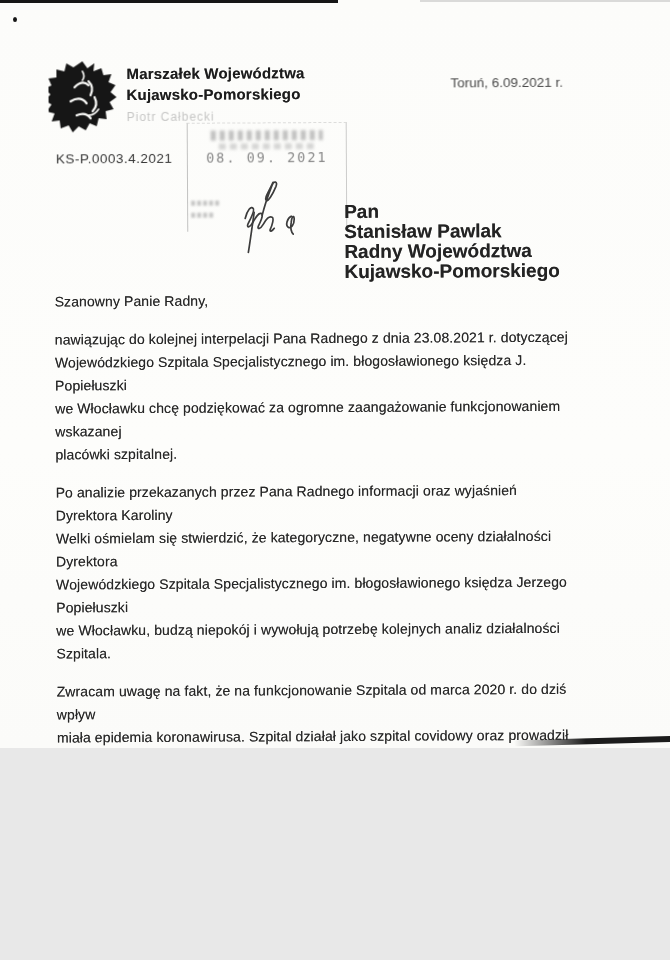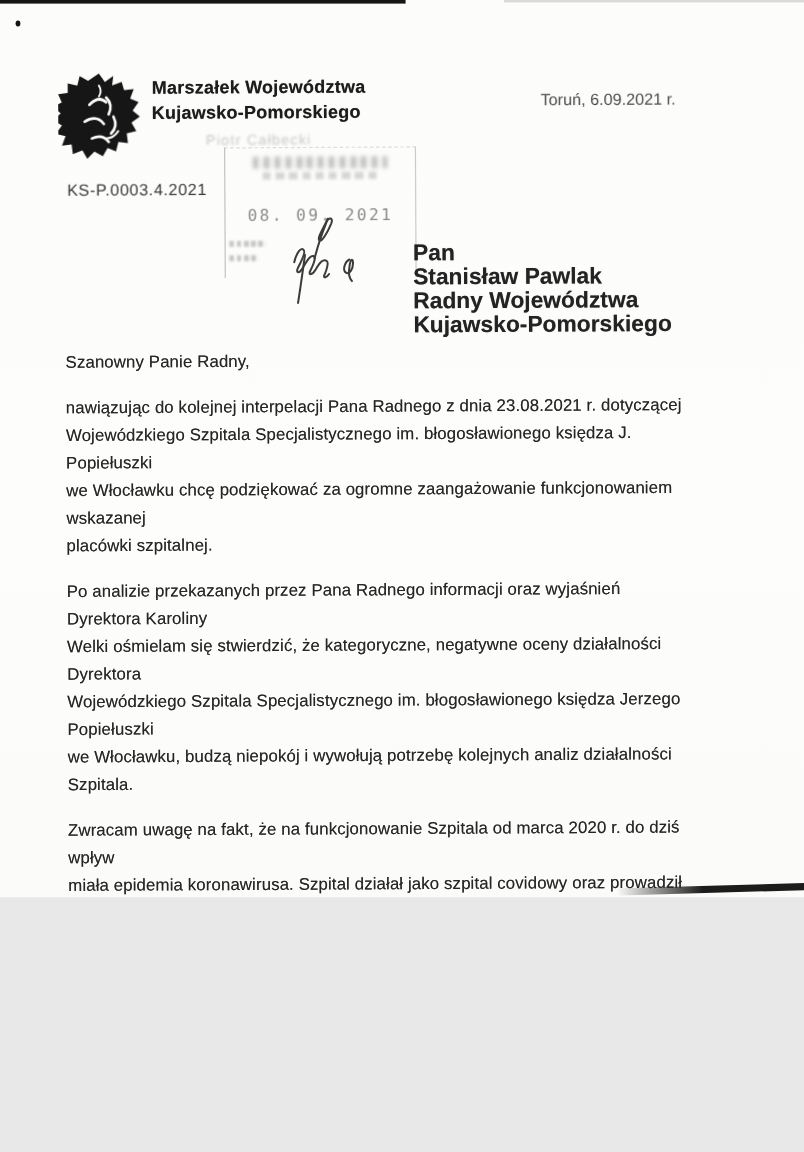--- a/index.html
+++ b/index.html
@@ -16,36 +16,36 @@
   .ink-dot{position:absolute;left:13px;top:17px;width:4px;height:5px;background:#151515;border-radius:50%;}
   .edge-bottom-streak{position:absolute;bottom:4px;right:-4px;width:160px;height:6px;
     background:linear-gradient(90deg,rgba(20,20,20,0) 0%,#1c1c1c 45%);
     transform:rotate(-1.6deg);border-radius:3px;}
 
   
   .coat{position:absolute;left:50px;top:56px;filter:blur(.3px);}
   .sender{position:absolute;left:128px;top:62px;}
   .sender-line{font-size:15px;font-weight:700;line-height:21px;color:#1c1c1c;letter-spacing:.2px;
     text-shadow:0 0 .6px rgba(20,20,20,.6);}
-  .sender-name{margin-top:5px;font-size:12px;color:#8f8f8f;opacity:.5;filter:blur(.7px);letter-spacing:1px;margin-left:45px;}
+  .sender-name{margin-top:5px;font-size:12px;color:#8f8f8f;opacity:.5;filter:blur(.7px);letter-spacing:1px;}
   .place-date{position:absolute;left:452px;top:76px;font-size:13.5px;color:#4a4a4a;filter:blur(.2px);}
   .ref{position:absolute;left:57px;top:150px;font-size:13.5px;color:#383838;letter-spacing:.5px;filter:blur(.2px);text-align:center;}
 
   
   .stamp{position:absolute;left:188px;top:122px;width:158px;height:108px;
     border-left:1px solid rgba(125,125,125,.45);
     border-right:1px solid rgba(125,125,125,.38);
     border-top:1px dashed rgba(140,140,140,.28);}
   .stamp-blur1{margin:7px auto 0;width:112px;height:10px;
     background:repeating-linear-gradient(90deg,#8c8c8c 0 5px,transparent 5px 9px);
     filter:blur(1.6px);opacity:.55;}
   .stamp-blur2{margin:3px auto 0;width:96px;height:6px;
     background:repeating-linear-gradient(90deg,#9a9a9a 0 7px,transparent 7px 11px);
     filter:blur(1.4px);opacity:.4;}
-  .stamp-date{margin-top:22px;text-align:center;font-family:"DejaVu Sans Mono",monospace;
+  .stamp-date{text-align:center;font-family:"DejaVu Sans Mono",monospace;
     font-size:13.5px;color:#8b8b8b;letter-spacing:2px;filter:blur(.4px);}
   .stamp-note1,.stamp-note2{position:absolute;left:3px;width:30px;height:5px;
     background:repeating-linear-gradient(90deg,#909090 0 4px,transparent 4px 6px);
     filter:blur(1px);opacity:.5;}
   .stamp-note1{bottom:26px;}
   .stamp-note2{bottom:14px;width:24px;}
   .signature{position:absolute;left:240px;top:178px;}
 
   
   .recipient{position:absolute;left:345px;top:202px;font-size:19px;font-weight:700;

